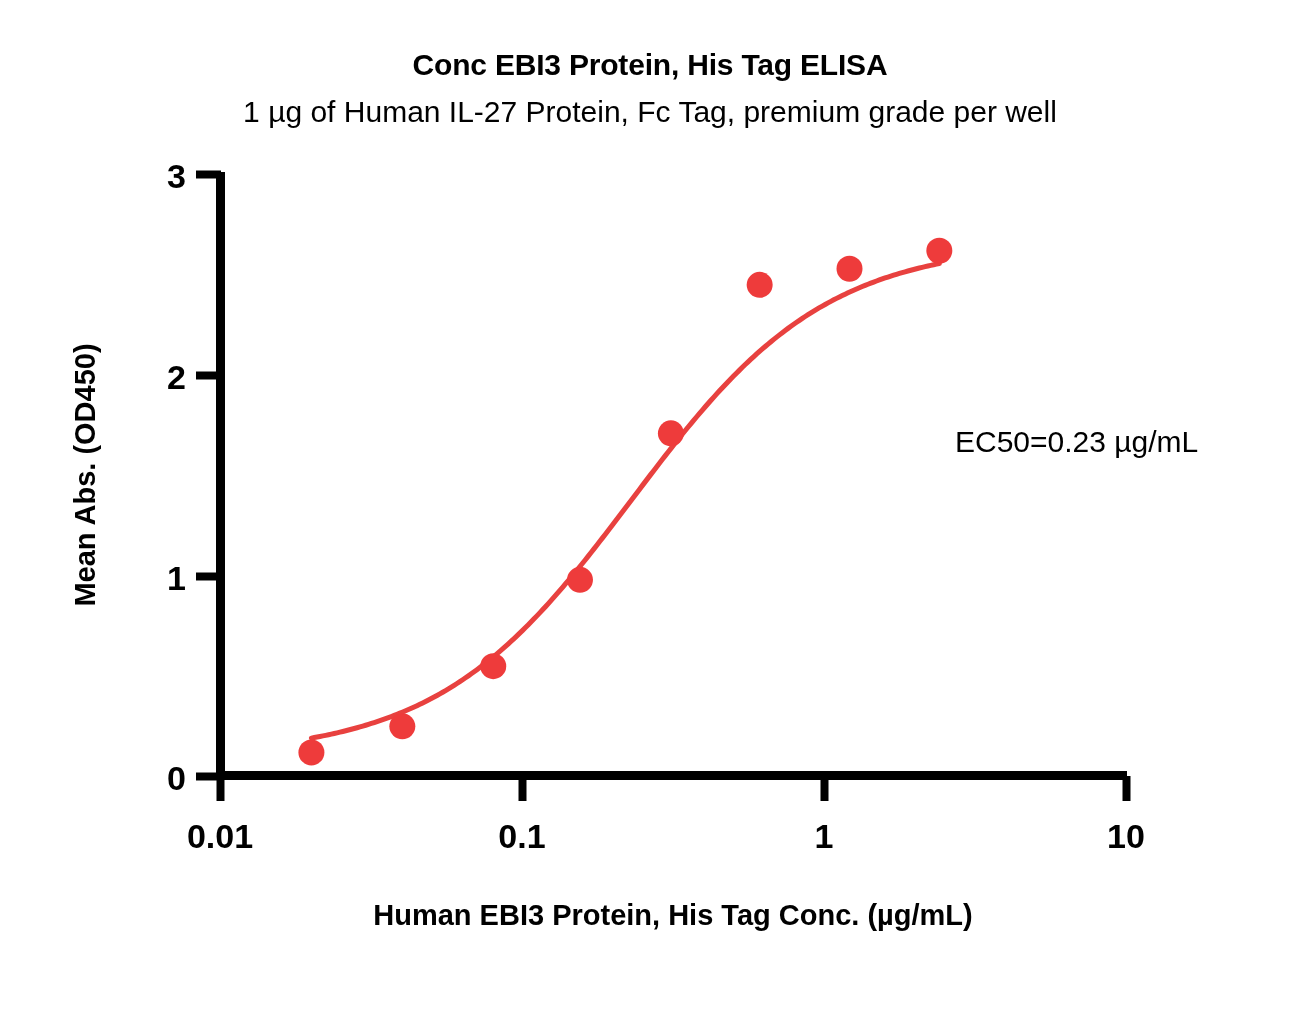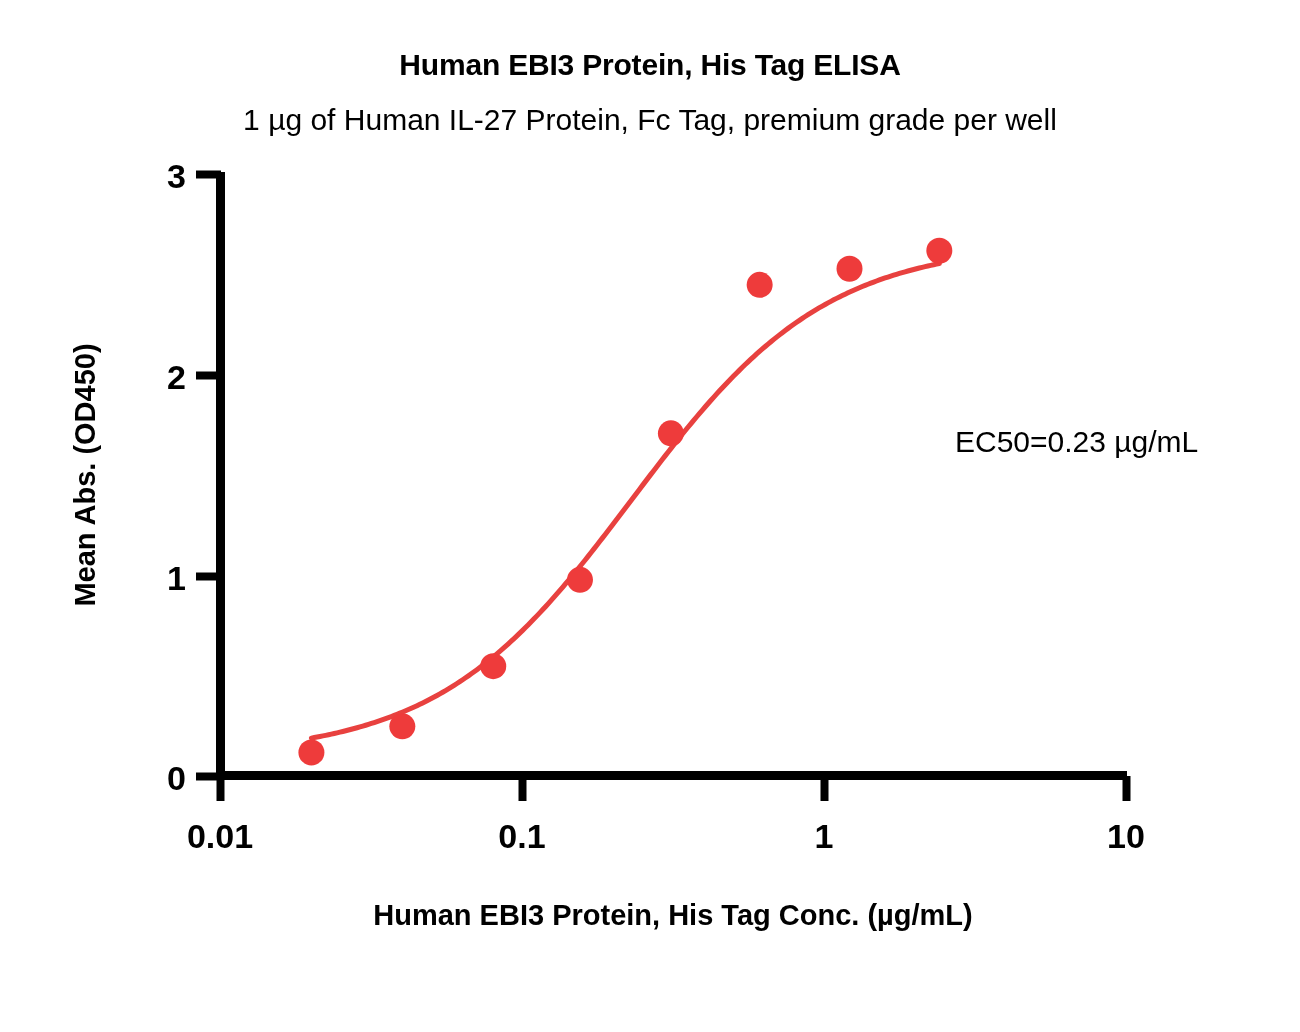--- a/index.html
+++ b/index.html
@@ -32,21 +32,21 @@
     font-weight: bold;
     letter-spacing: -0.2px;
     line-height: 38px;
     white-space: nowrap;
   }
   #chart-subtitle {
     font-size: 30px;
     font-weight: normal;
     line-height: 40px;
     white-space: nowrap;
-    margin-top: 16px;
+    margin-top: 8px;
   }
   #plot-svg {
     position: absolute;
     left: 0;
     top: 0;
   }
   .axis-tick-label {
     font-family: "Liberation Sans", sans-serif;
     font-size: 34px;
     font-weight: bold;
@@ -70,21 +70,21 @@
     font-weight: normal;
     fill: #000000;
   }
 </style>
 </head>
 <body>
 
 <div id="figure">
 
   <div id="title-block">
-    <div id="chart-title">Human EBI3 Protein, His Tag ELISA</div>
+    <div id="chart-title">Conc EBI3 Protein, His Tag ELISA</div>
     <div id="chart-subtitle">1 µg of Human IL-27 Protein, Fc Tag, premium grade per well</div>
   </div>
 
   <svg id="plot-svg" width="1300" height="1032" viewBox="0 0 1300 1032">
 
     <g>
       <line x1="220.5" y1="172" x2="220.5" y2="779" stroke="#000000" stroke-width="9"></line>
       <line x1="216" y1="775.5" x2="1127" y2="775.5" stroke="#000000" stroke-width="9"></line>
     </g>
 

